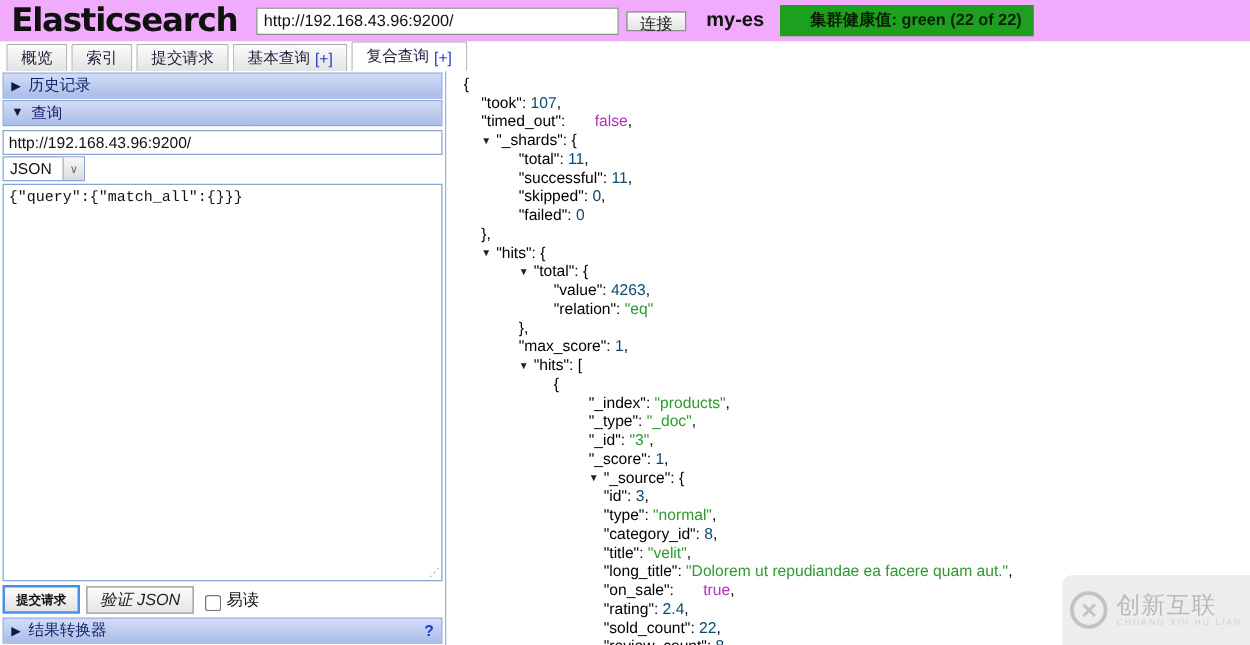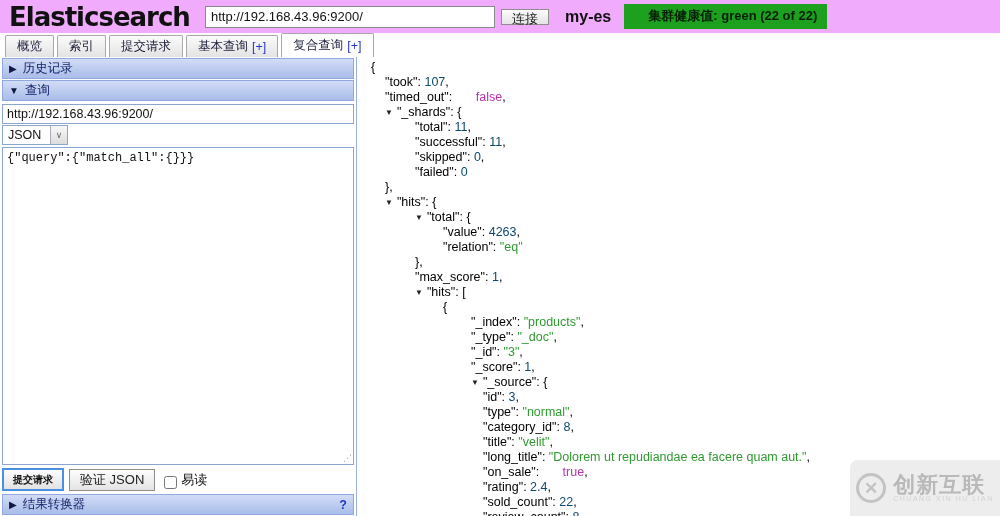--- a/index.html
+++ b/index.html
@@ -48,38 +48,38 @@
                    align-items:center; justify-content:center; }
   .query-body { flex:1; position:relative; margin-bottom:3px; }
   .query-textarea { width:100%; height:100%; border:1px solid #8aa5cf; resize:none;
                     font-family:"Liberation Mono","DejaVu Sans Mono", monospace;
                     font-size:12px; padding:3px 4px; color:#111; }
   .grip { position:absolute; right:2px; bottom:2px; color:#999; font-size:9px; cursor:nwse-resize; }
   .btn-row { display:flex; align-items:center; margin-bottom:3px; flex:none; }
   .submit-btn { height:23px; padding:0 9px; font-size:10px; font-weight:600; color:#111;
                 background:linear-gradient(#fdfdfd,#e2e2e2); border:2px solid #4a90e2; cursor:pointer; }
   .validate-btn { height:22px; margin-left:5px; padding:0 10px; font-size:13px; color:#222;
-                  background:linear-gradient(#fcfcfc,#e4e4e4); border:1px solid #8e8e8e; cursor:pointer; }
+                  background:linear-gradient(#fcfcfc,#e4e4e4); border:1px solid #8e8e8e; cursor:pointer;font-style:italic; }
   .pretty-wrap { display:flex; align-items:flex-end; margin-left:9px; font-size:13px; color:#111; }
   .pretty-wrap input { width:13px; height:13px; margin-right:4px; }
 
   
   .output { flex:1; padding:3px 0 0 8px; font-size:12.5px; line-height:15px; color:#000;
             overflow:hidden; position:relative; }
   .jline { white-space:pre; height:15px; }
   .jline .arr { font-size:8px; color:#222; margin-right:4px; cursor:pointer; vertical-align:1px; }
   .jk { color:#000; } .jp { color:#000; }
   .jn { color:#0c4a6e; } .js { color:#2f9a2f; } .jb { color:#b832b8;margin-left:20px; }
 
   
   .watermark { position:absolute; right:0; bottom:0; width:150px; height:56px; background:#ededed;
                border-radius:8px 0 0 0; display:flex; align-items:center; justify-content:center; gap:7px; }
   .wm-logo { width:30px; height:30px; border:3px solid #c3c3c3; border-radius:50%; color:#c3c3c3;
              font-weight:bold; font-size:17px; display:flex; align-items:center; justify-content:center; }
-  .wm-cn { font-size:22px; font-weight:bold; color:#b9b9b9; letter-spacing:1px; line-height:20px; }
+  .wm-cn { font-size:19px; font-weight:normal; color:#b9b9b9; letter-spacing:1px; line-height:20px; }
   .wm-en { font-size:7px; color:#d2d2d2; letter-spacing:1.5px; }
 </style>
 </head>
 <body>
 
 <div class="header">
   <div class="app-title">Elasticsearch</div>
   <input class="header-url" value="http://192.168.43.96:9200/" style="">
   <button class="connect-btn">连接</button>
   <div class="cluster-name">my-es</div>

